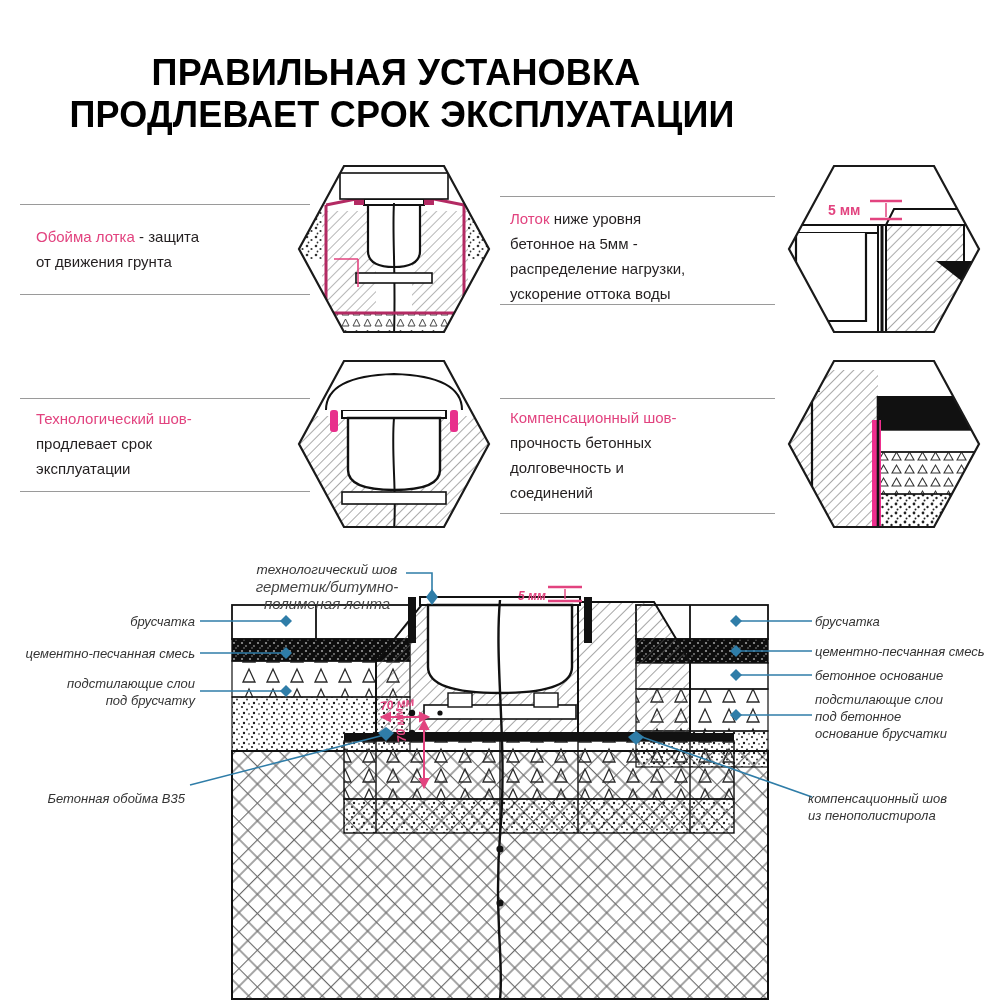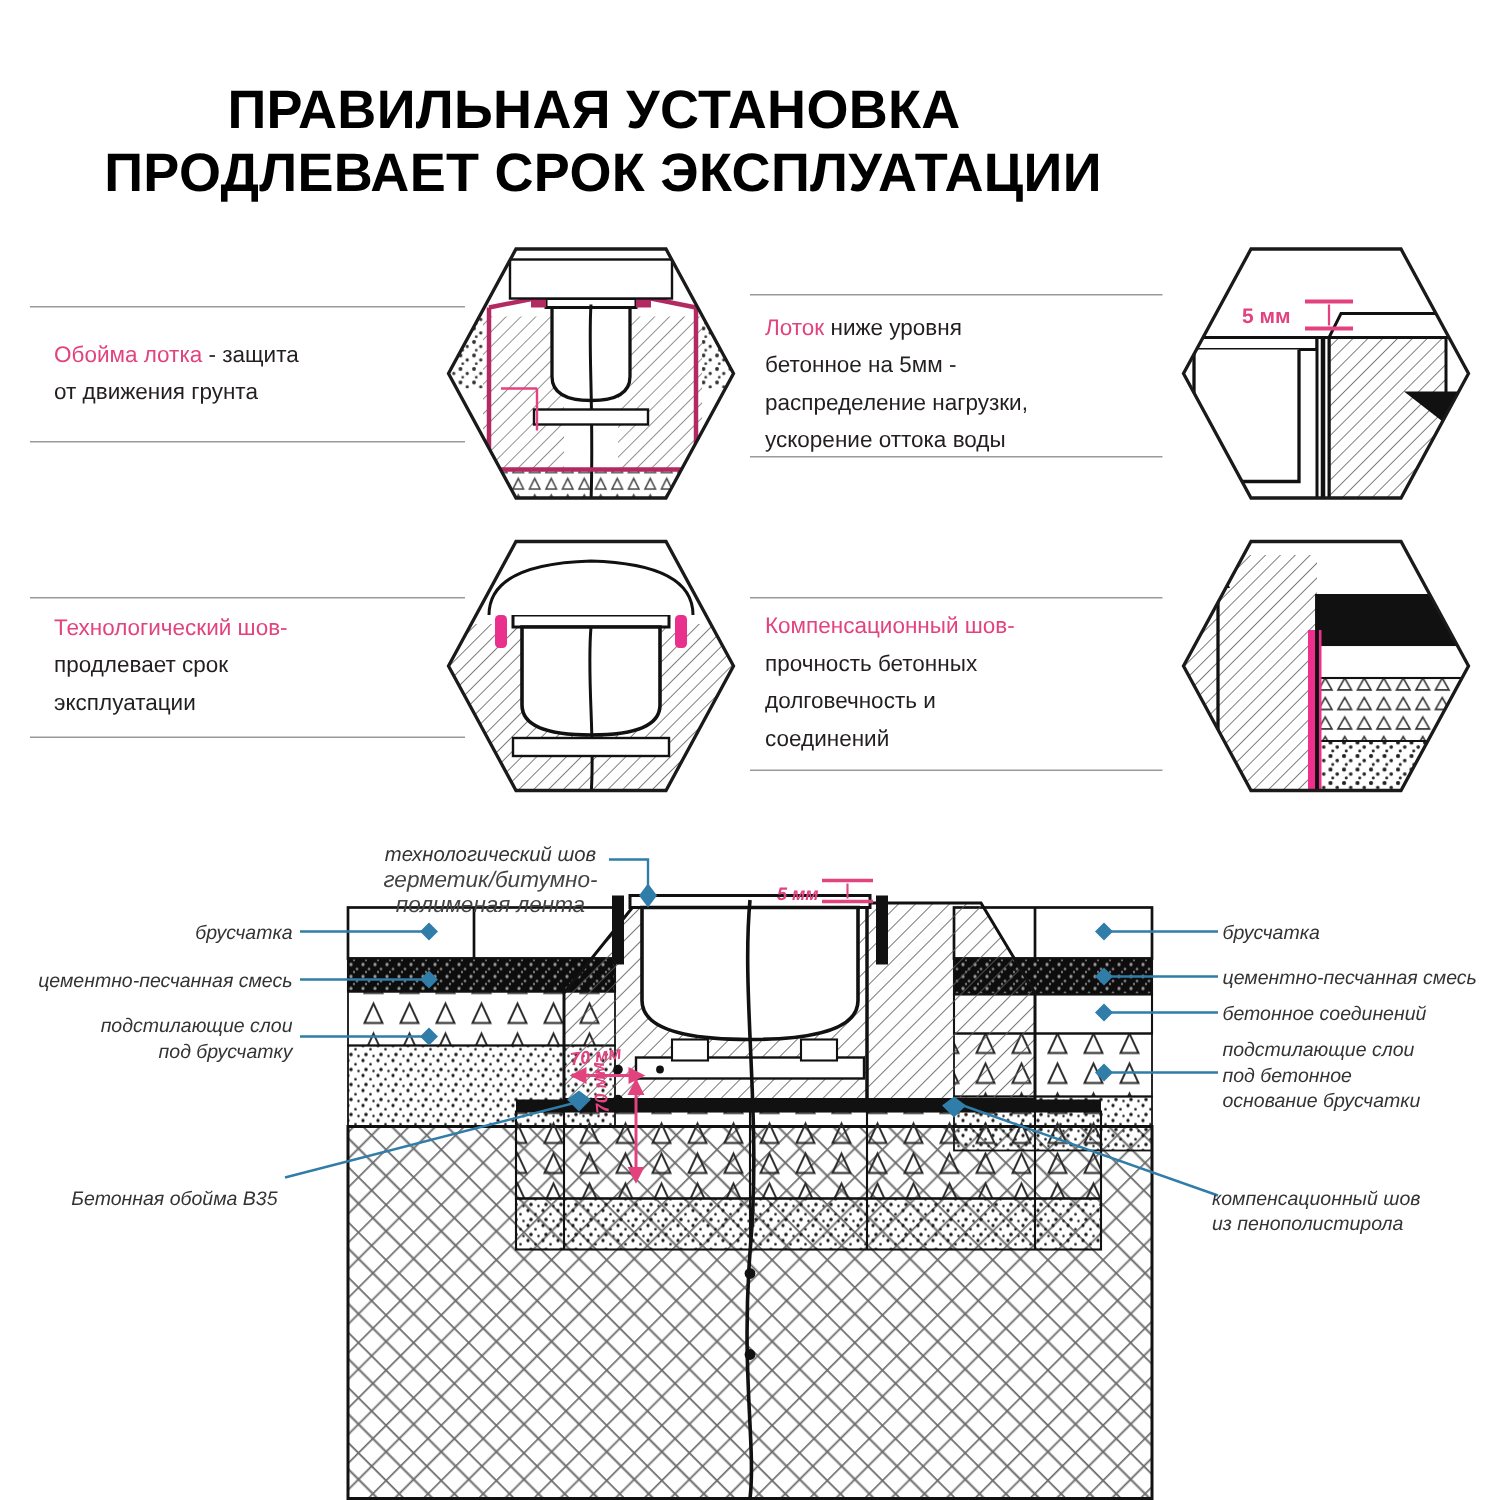--- a/index.html
+++ b/index.html
@@ -383,21 +383,21 @@
     <div class="lbl r" style="left:0px;top:100px;width:195px;">цементно-песчанная смесь</div>
     <div class="lbl r" style="left:30px;top:130px;width:165px;">
       <div>подстилающие слои</div>
       <div>под брусчатку</div>
     </div>
     <div class="lbl r" style="left:20px;top:245px;width:165px;">Бетонная обойма В35</div>
 
     
     <div class="lbl l" style="left:815px;top:68px;width:185px;">брусчатка</div>
     <div class="lbl l" style="left:815px;top:98px;width:185px;">цементно-песчанная смесь</div>
-    <div class="lbl l" style="left:815px;top:122px;width:185px;">бетонное соединений</div>
+    <div class="lbl l" style="left:815px;top:122px;width:185px;">бетонное основание</div>
     <div class="lbl l" style="left:815px;top:146px;width:185px;">
       <div>подстилающие слои</div>
       <div>под бетонное</div>
       <div>основание брусчатки</div>
     </div>
     <div class="lbl l" style="left:808px;top:245px;width:190px;">
       <div>компенсационный шов</div>
       <div>из пенополистирола</div>
     </div>
 

